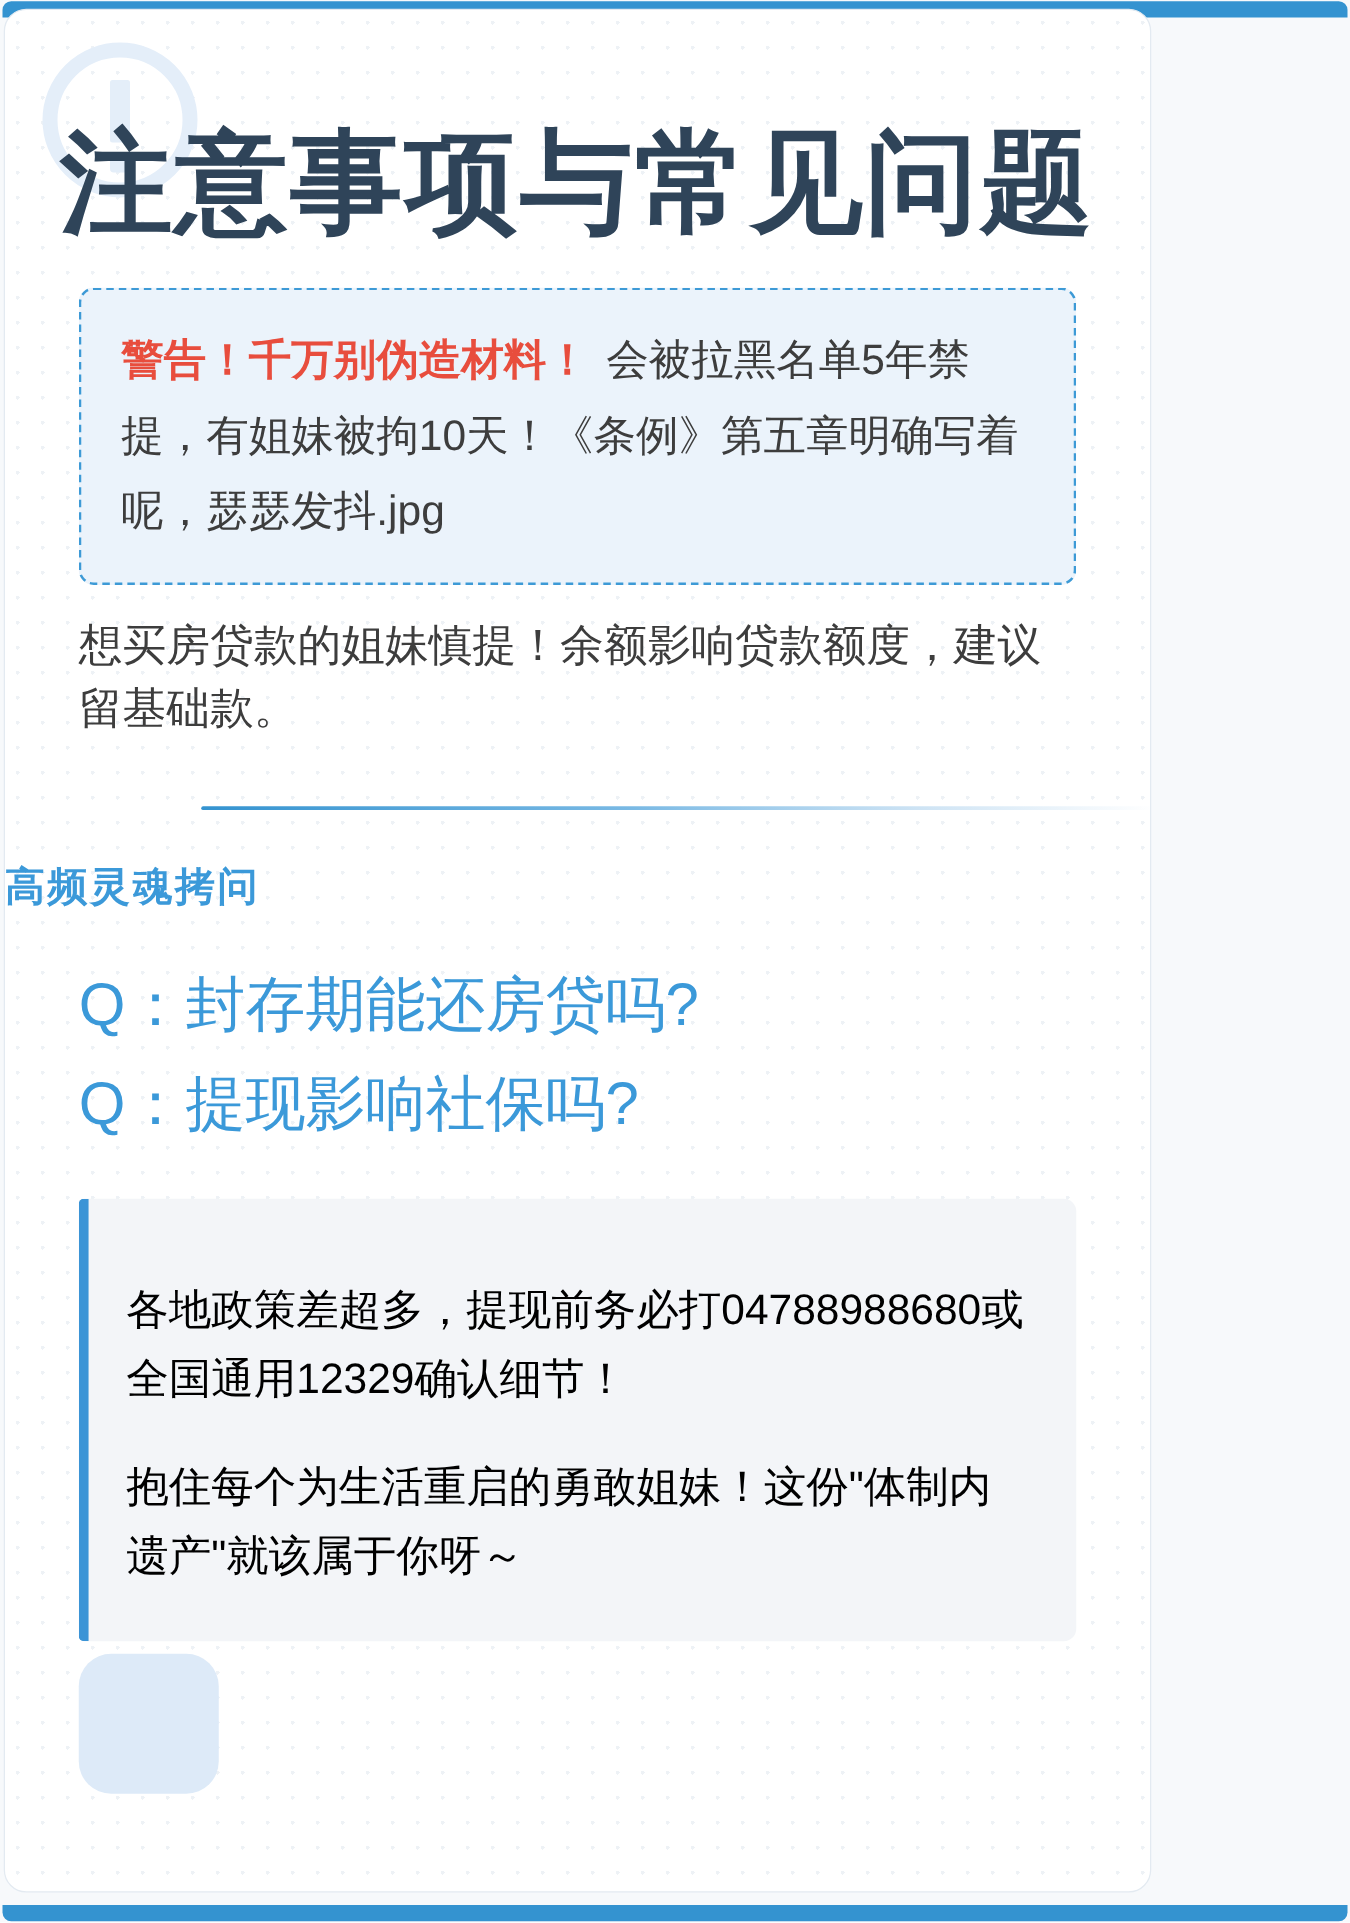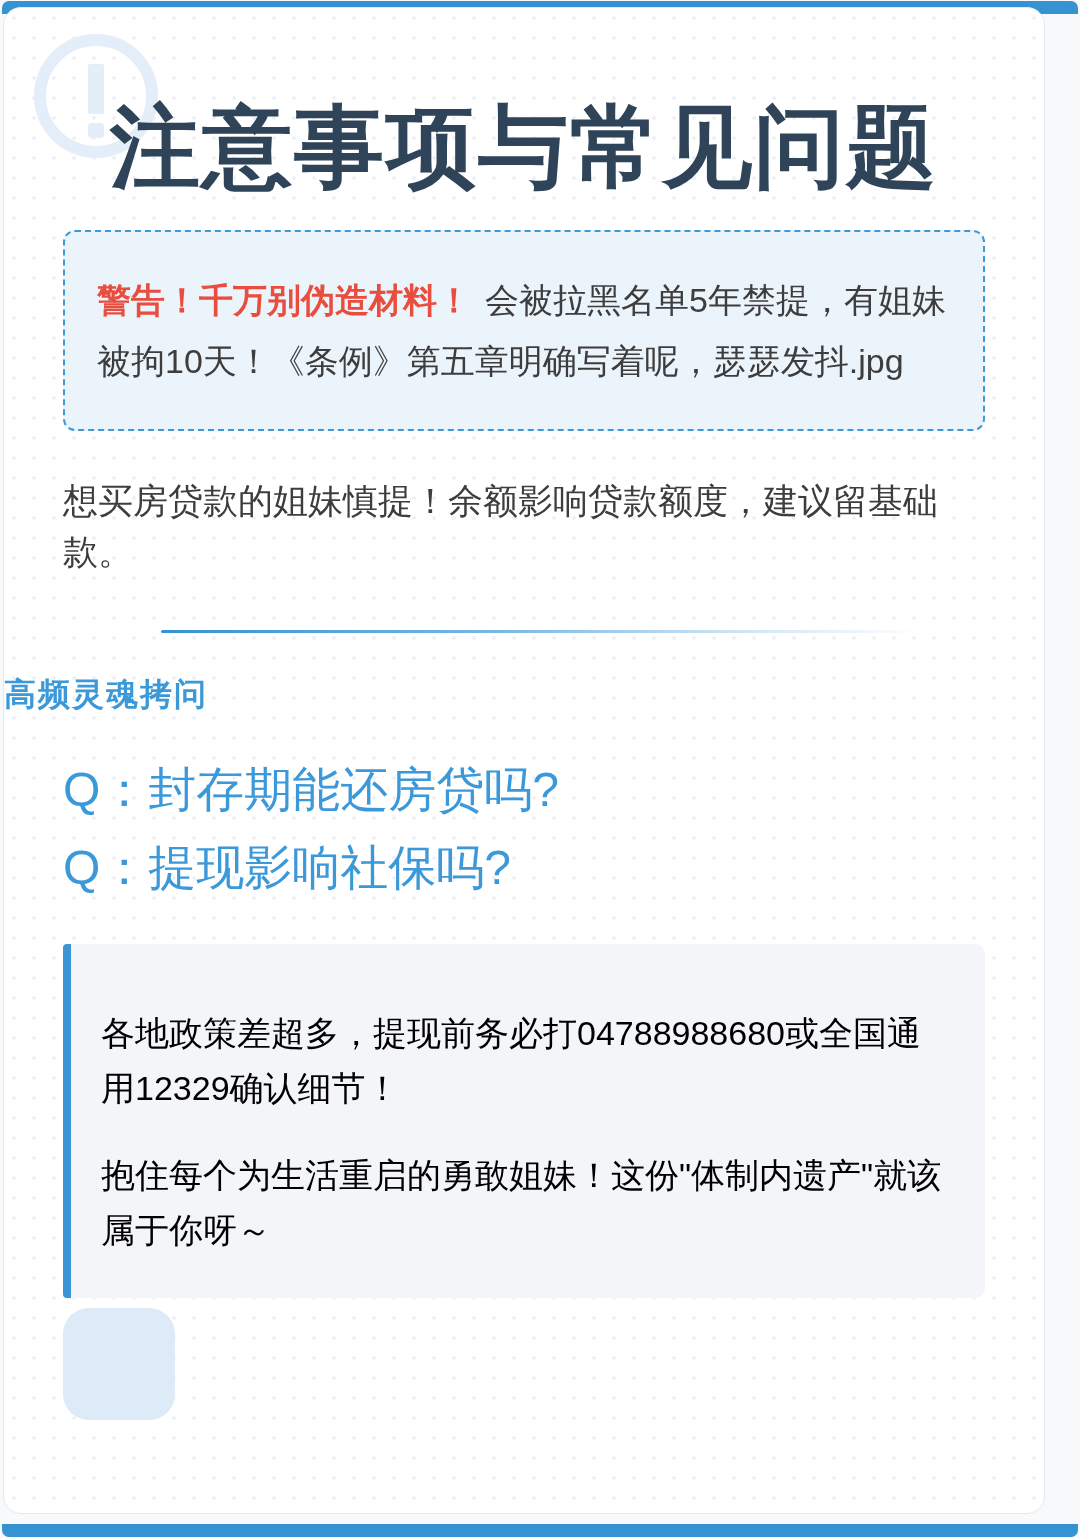--- a/index.html
+++ b/index.html
@@ -10,21 +10,21 @@
     -webkit-font-smoothing:antialiased;
     overflow:hidden;
   }
   .accent-bar{
     position:absolute;left:2px;right:2px;height:13px;
     background:#3493d0;z-index:1;
   }
   .accent-bar.top{top:1px;border-radius:7px 7px 0 0;}
   .accent-bar.bottom{bottom:1px;border-radius:0 0 7px 7px;}
   .card{
-    position:absolute;left:3px;top:7px;width:1042px;height:1507px;
+    position:absolute;left:3px;top:7px;width:918px;height:1507px;
     background:#ffffff;
     background-image:radial-gradient(#eef2f6 1.6px, transparent 1.6px);
     background-size:20px 20px;
     border:1px solid #e3eaf1;
     border-radius:18px;
     z-index:2;
     box-sizing:border-box;
     overflow:hidden;
   }
   .alert-badge{
@@ -41,28 +41,28 @@
     font-size:90px;line-height:1.18;
     font-weight:900;letter-spacing:2px;
     color:#2f4459;
     position:relative;
   }
   .warning-box{
     margin:30px 59px 0 59px;
     border:2px dashed #3d9ad6;
     border-radius:12px;
     background:#ebf3fb;
-    padding:38px 32px;
+    padding:26px 32px;
     font-size:34px;line-height:1.78;color:#3d3d3d;
   }
   .warning-box .warn-label{
     color:#e84d3d;font-weight:800;margin-right:14px;
   }
   .tip{
-    margin:45px 59px 0 59px;
+    margin:24px 59px 0 59px;
     font-size:35px;line-height:1.45;color:#3d3d3d;
   }
   .tip.second{margin-top:34px;}
   .divider{
     margin:52px 0 0 157px;width:763px;height:3px;
     background:linear-gradient(to right,#3493d0 0%,#79b9e4 45%,#cde3f4 75%,rgba(255,255,255,0));
     border-radius:2px;
   }
   .faq-heading{
     margin:40px 0 0 0;

